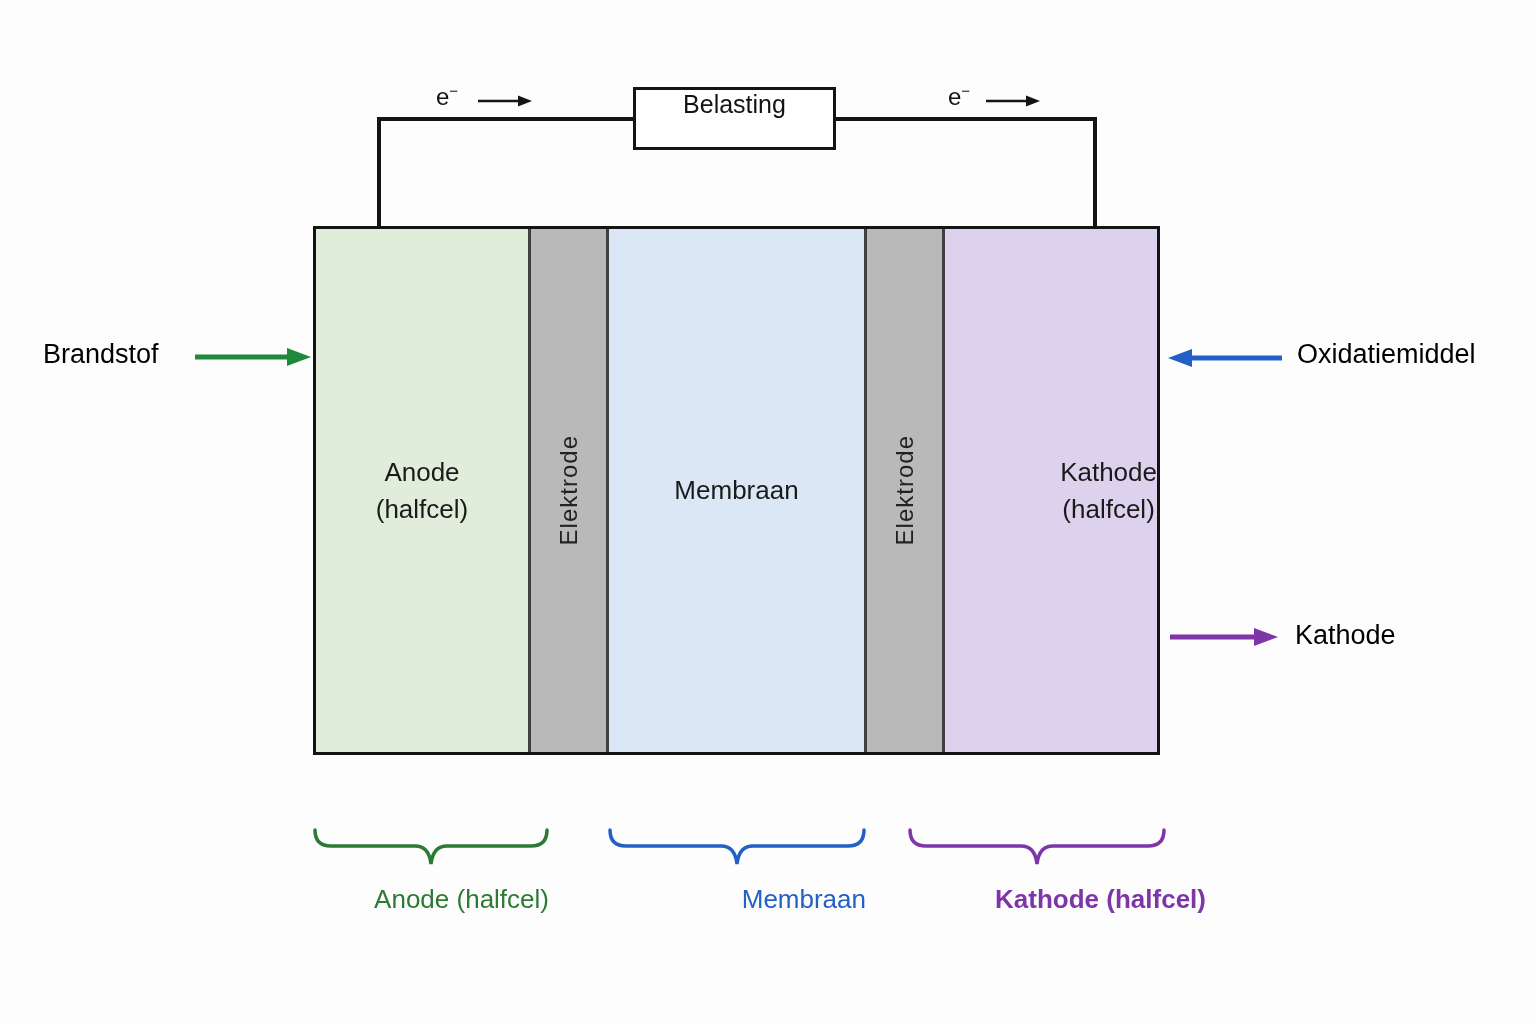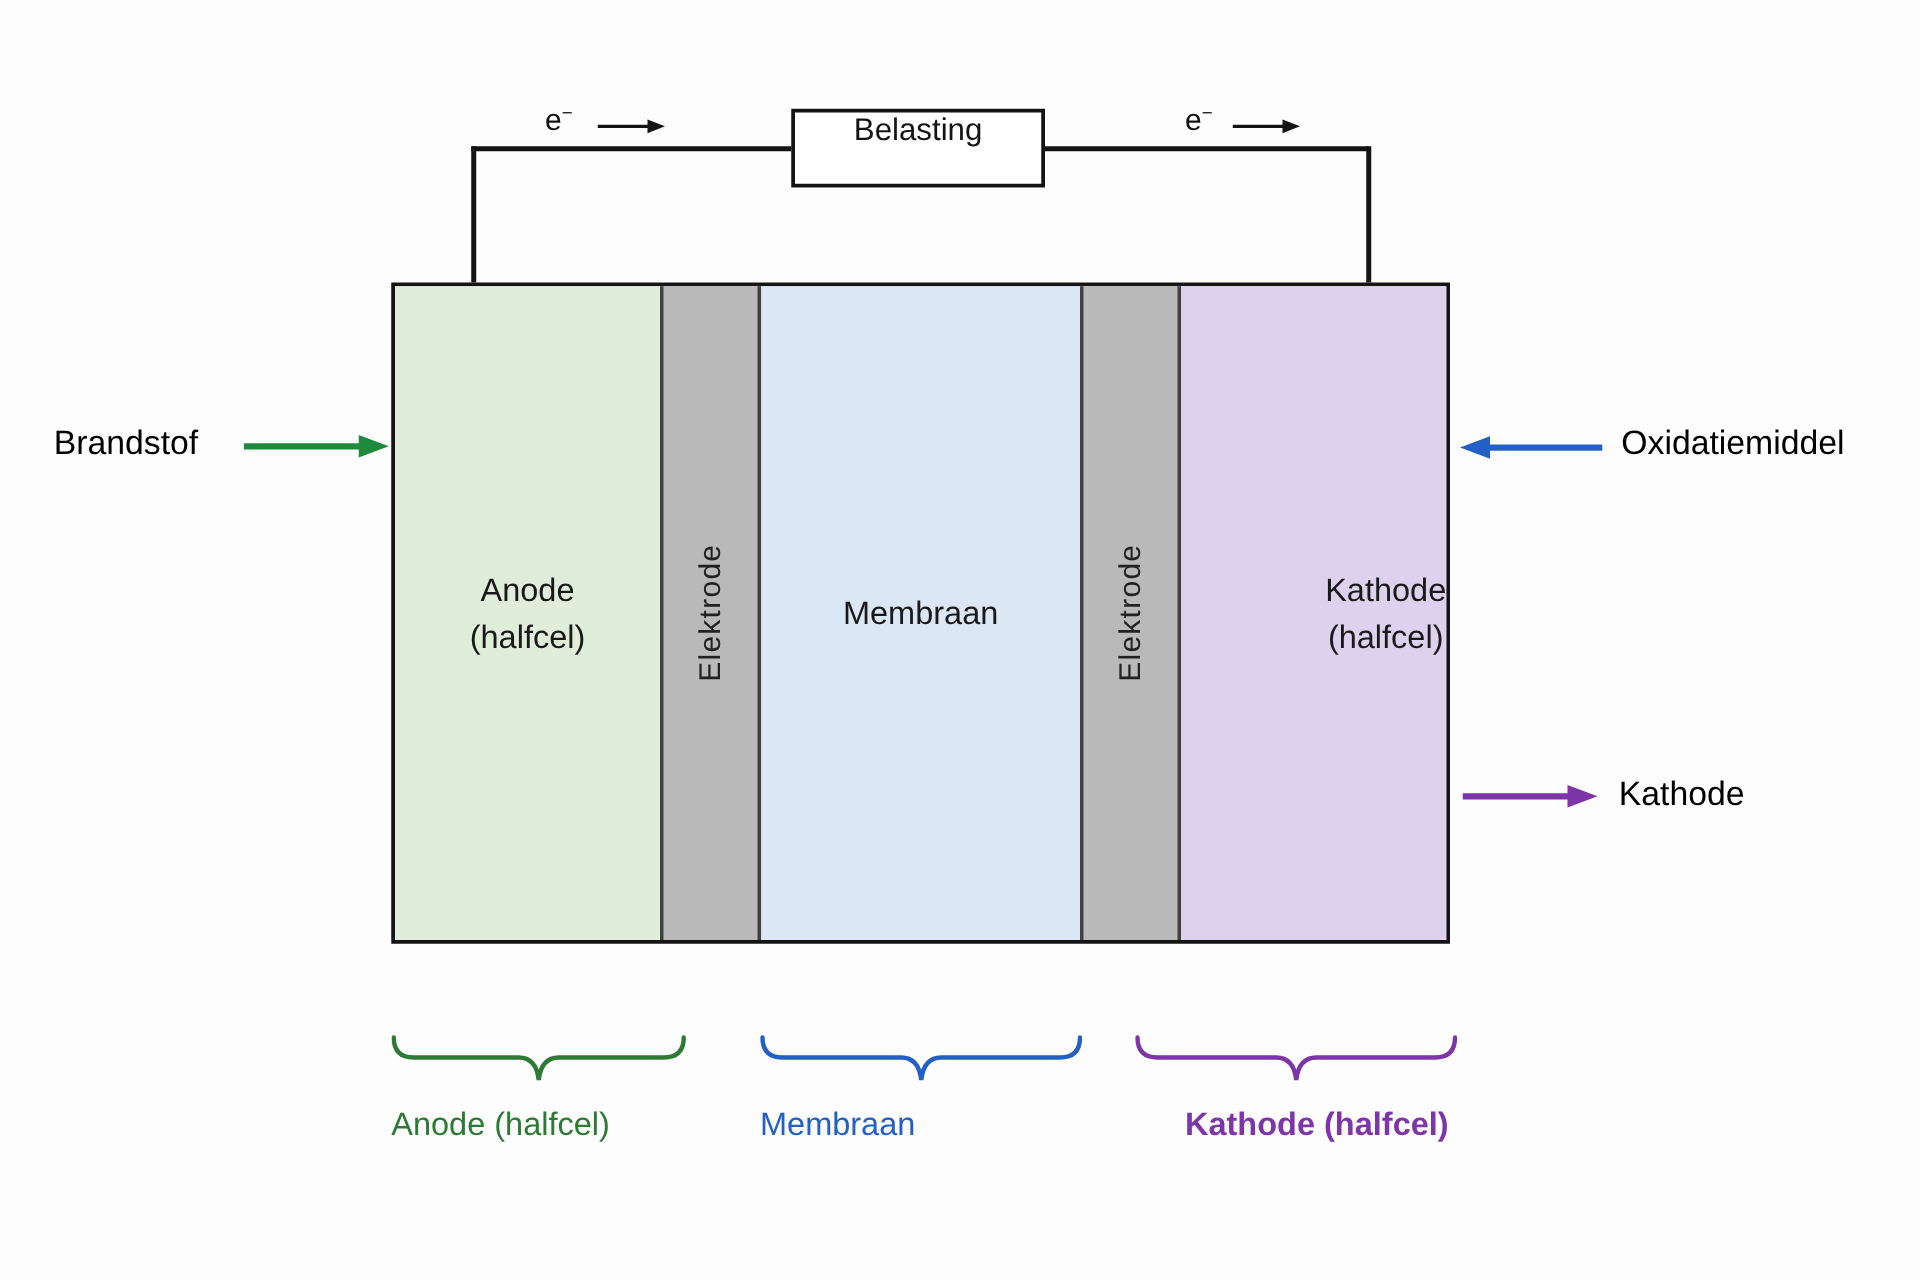--- a/index.html
+++ b/index.html
@@ -57,21 +57,21 @@
   .flow-product-label { left: 1295px; top: 620px; }
   .flow-arrow { position: absolute; }
   .fuel-arrow    { left: 195px;  top: 347px; }
   .oxidant-arrow { left: 1168px; top: 348px; }
   .product-arrow { left: 1170px; top: 627px; }
 
   .brace { position: absolute; }
   .brace-anode    { left: 313px; top: 824px; }
   .brace-membrane { left: 608px; top: 824px; }
   .brace-cathode  { left: 908px; top: 824px; }
-  .brace-label { position: absolute; top: 884px; font-size: 26px; text-align: left; white-space: nowrap; }
+  .brace-label { position: absolute; top: 884px; font-size: 26px; text-align: right; white-space: nowrap; }
   .brace-label-anode    { left: 313px; width: 236px; }
   .brace-label-membrane { left: 608px; width: 258px; }
   .brace-label-cathode  { left: 948px; width: 258px; font-weight: bold; }
 </style>
 </head>
 <body>
 
 <div class="stage">
 
   <div class="wire wire-v1"></div>

